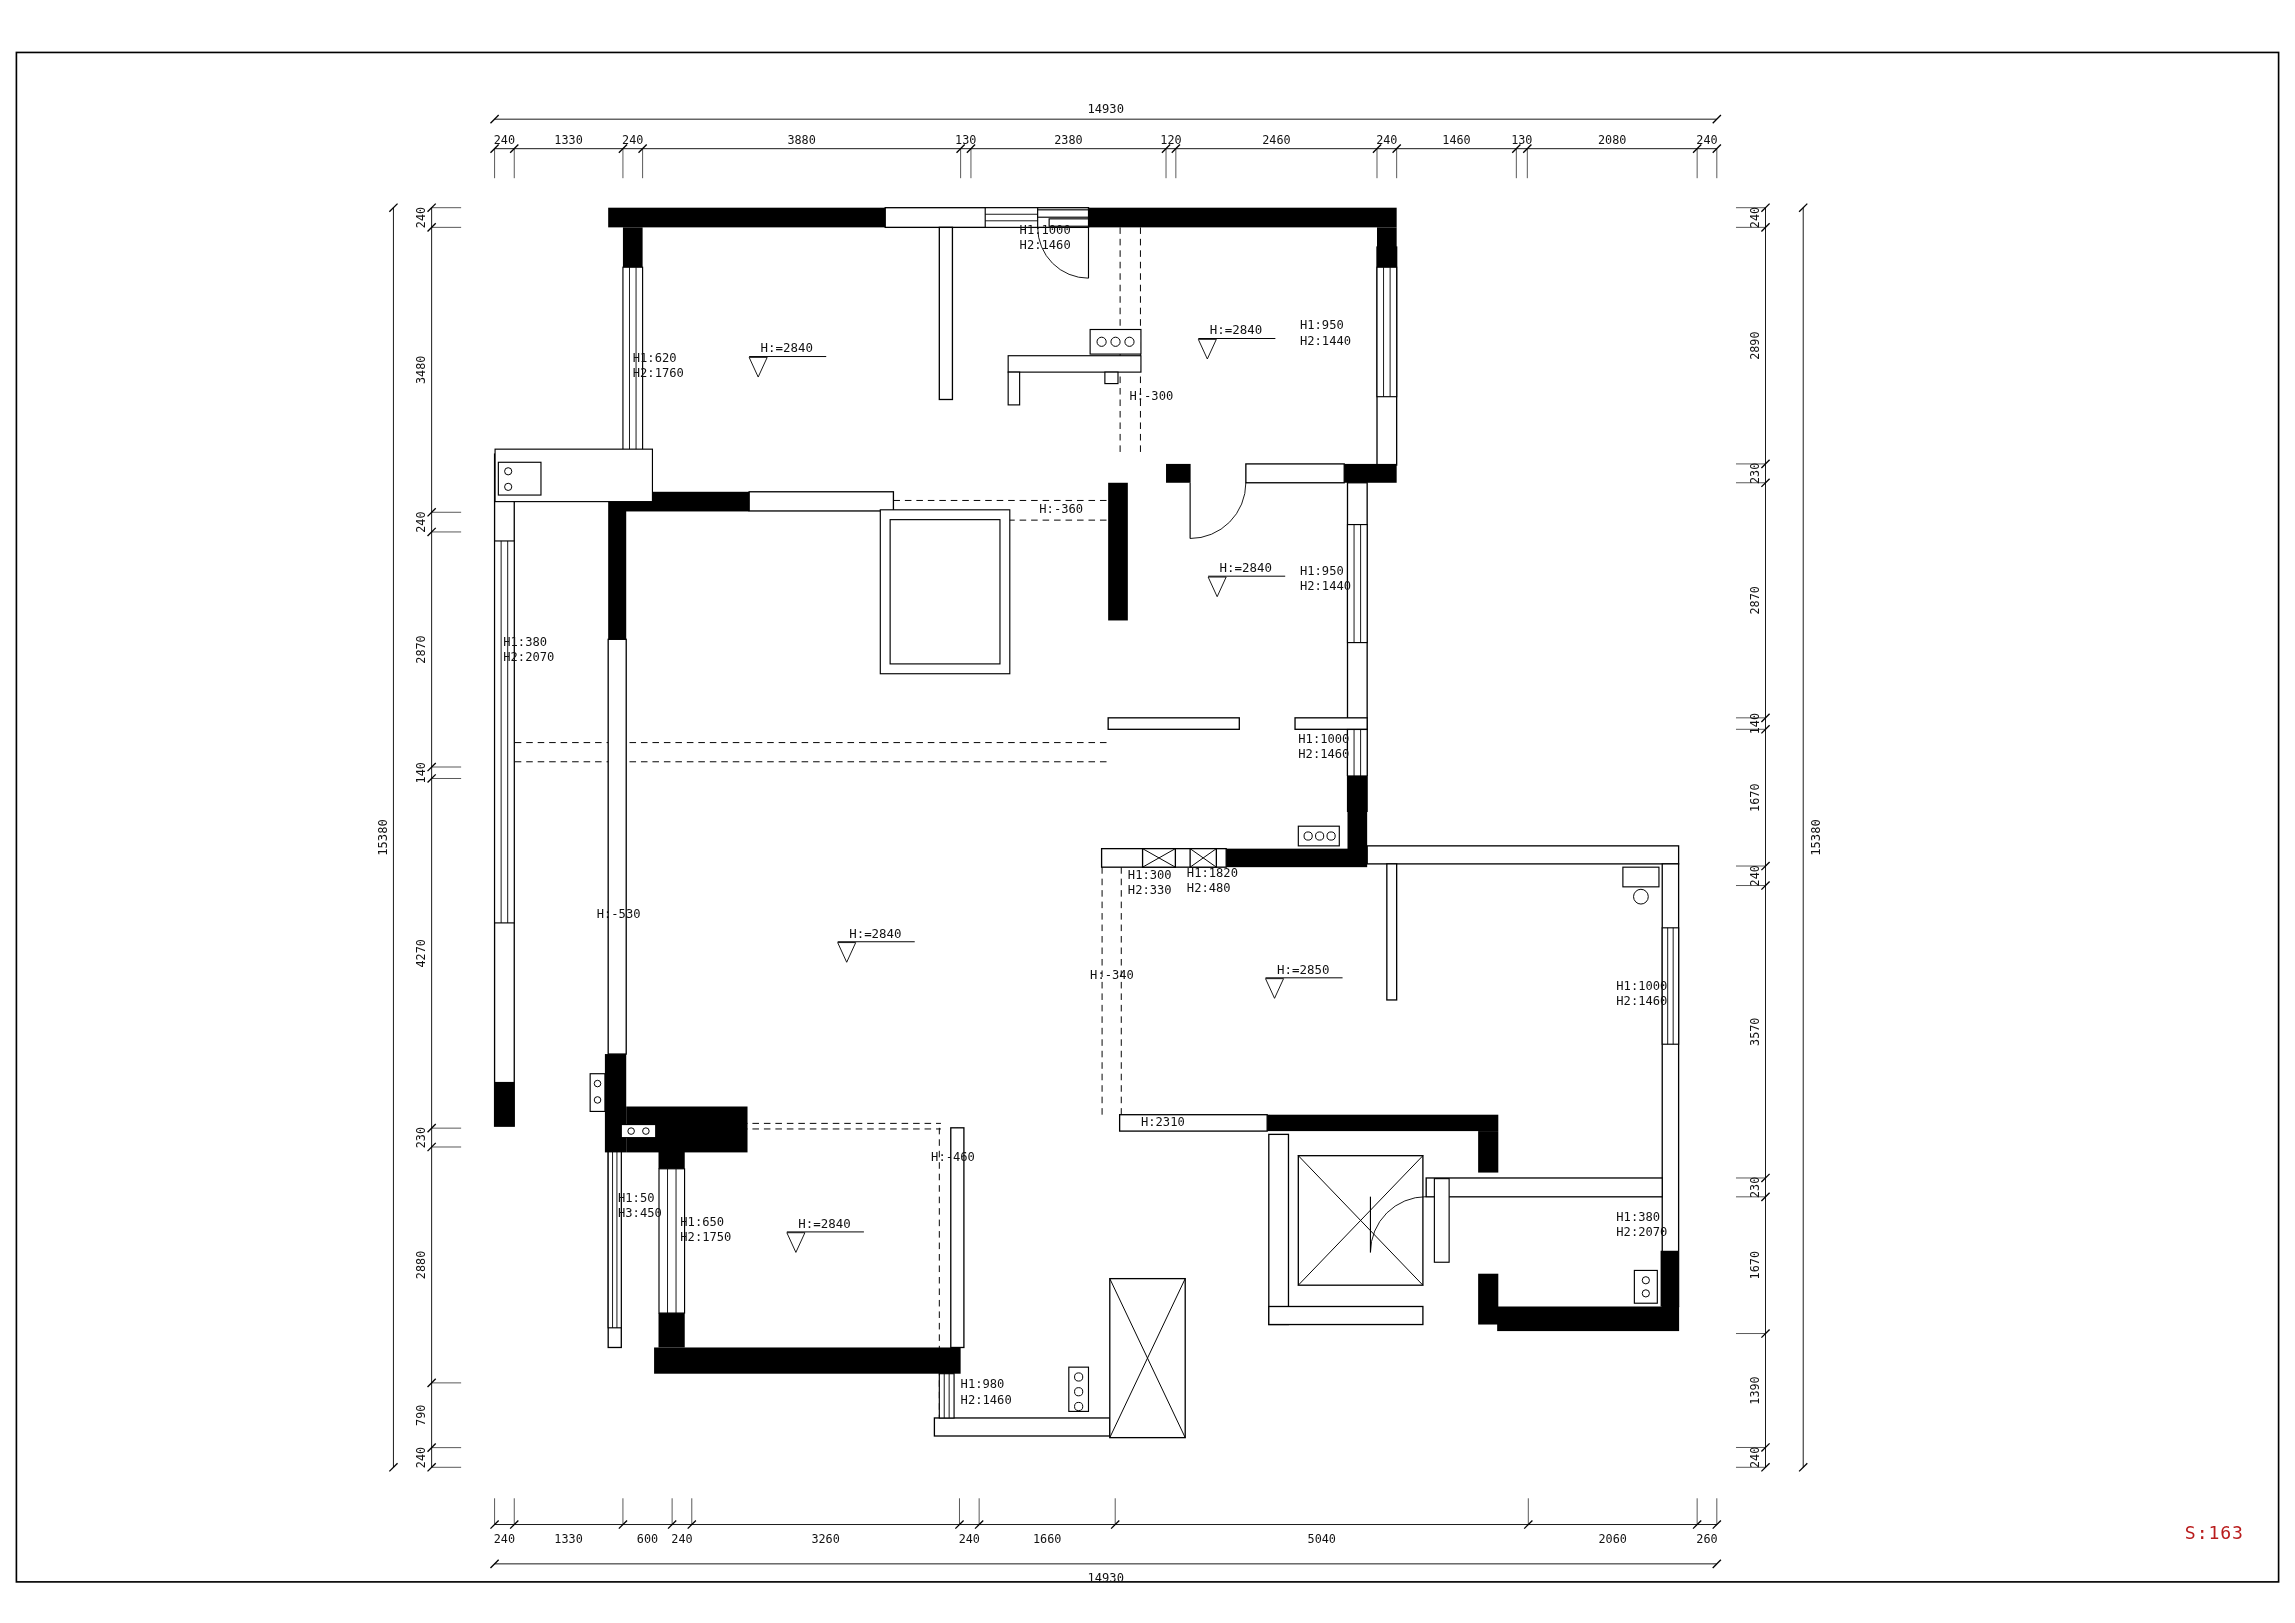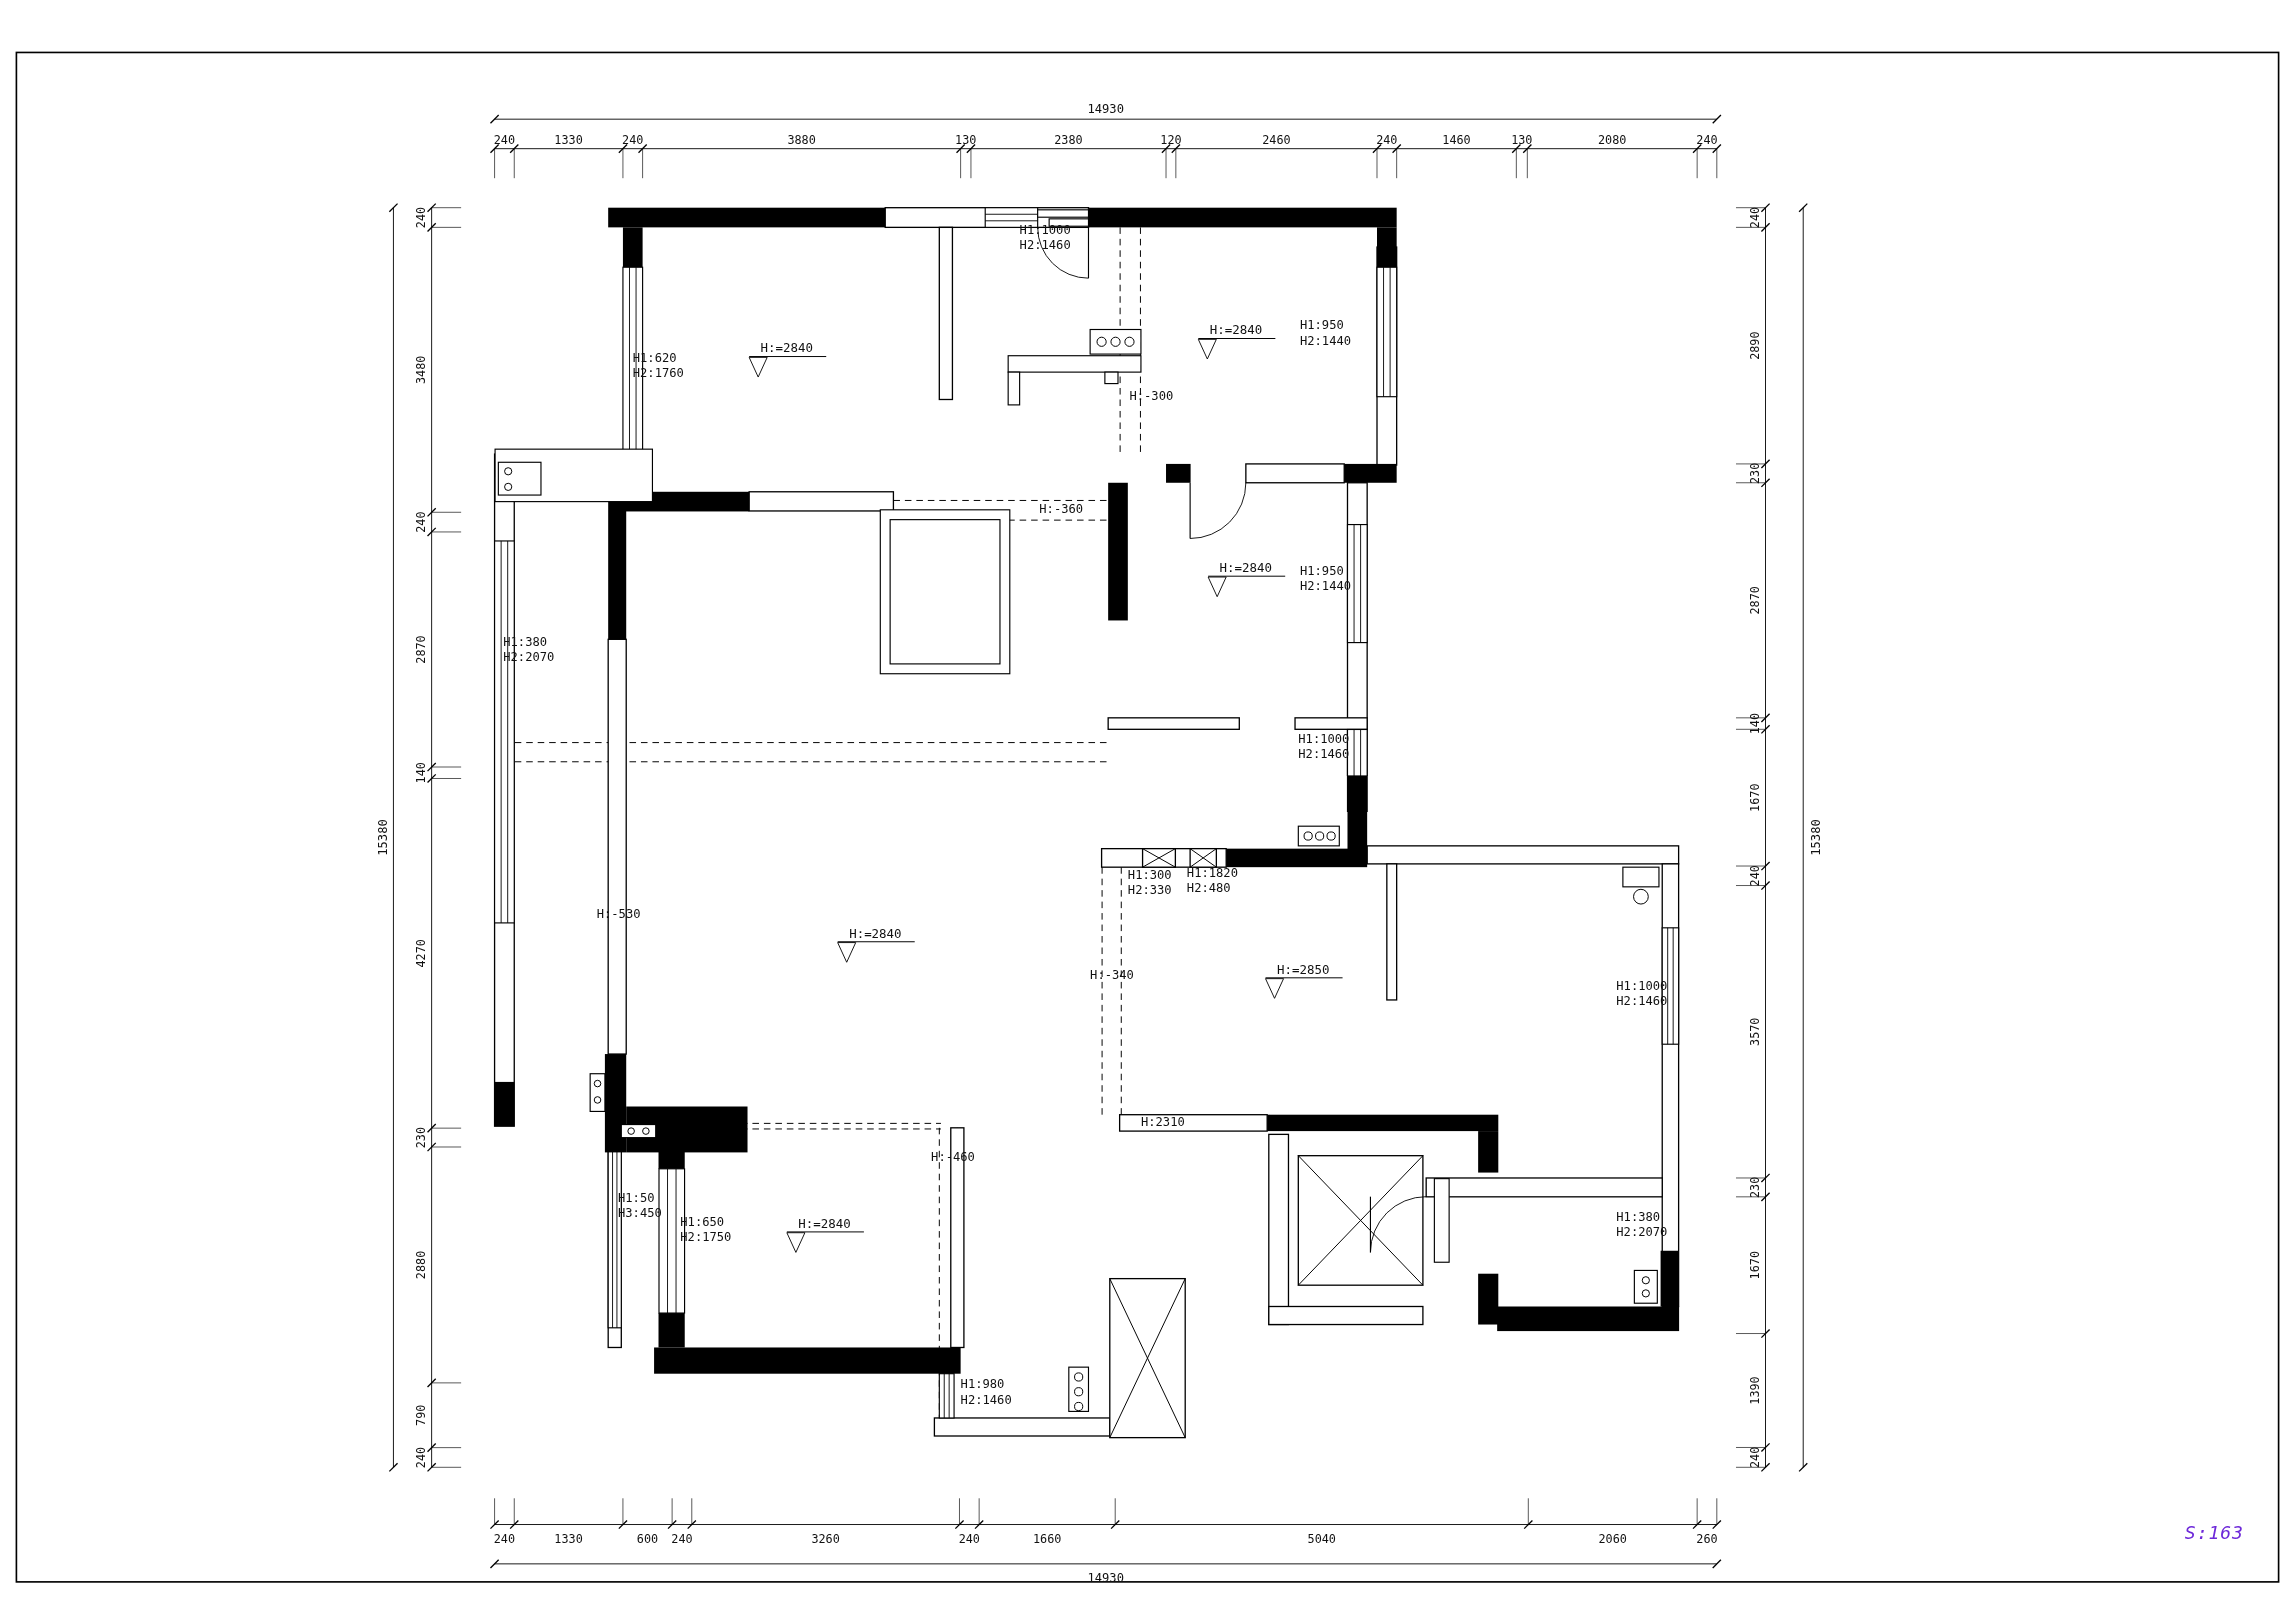--- a/index.html
+++ b/index.html
@@ -1,19 +1,19 @@
 <!DOCTYPE html>
 <html style="font-size:8.7px"><head>
 <meta charset="utf-8">
 <style>
   html,body{margin:0;padding:0;background:#fff;}
   body{font-family:"DejaVu Sans Mono","Liberation Mono",monospace;}
   #stage{position:relative;width:100vw;height:70.714vw;max-height:100vh;}
   svg{position:absolute;left:0;top:0;width:100%;height:100%;display:block;}
-  #scale-label{position:absolute;left:95.2%;top:93.8%;font-size:0.79vw;color:#6d28d9;letter-spacing:0.05em;font-style:italic;}
+  #scale-label{position:absolute;left:95.2%;top:93.8%;font-size:0.79vw;color:#b91c1c;letter-spacing:0.05em;}
 </style>
 </head>
 <body>
 
 <div id="stage">
   <svg id="plan-svg" viewBox="0 0 1400 990" preserveAspectRatio="xMidYMid meet">
       <rect x="10" y="32" width="1380" height="933" fill="none" stroke="#000" stroke-width="1"></rect>
       <line x1="683.3" y1="138.7" x2="683.3" y2="277" stroke="#000" stroke-width="0.6" stroke-dasharray="4,3"></line>
       <line x1="695.7" y1="138.7" x2="695.7" y2="277" stroke="#000" stroke-width="0.6" stroke-dasharray="4,3"></line>
       <line x1="545" y1="305.3" x2="676" y2="305.3" stroke="#000" stroke-width="0.6" stroke-dasharray="4,3"></line>

